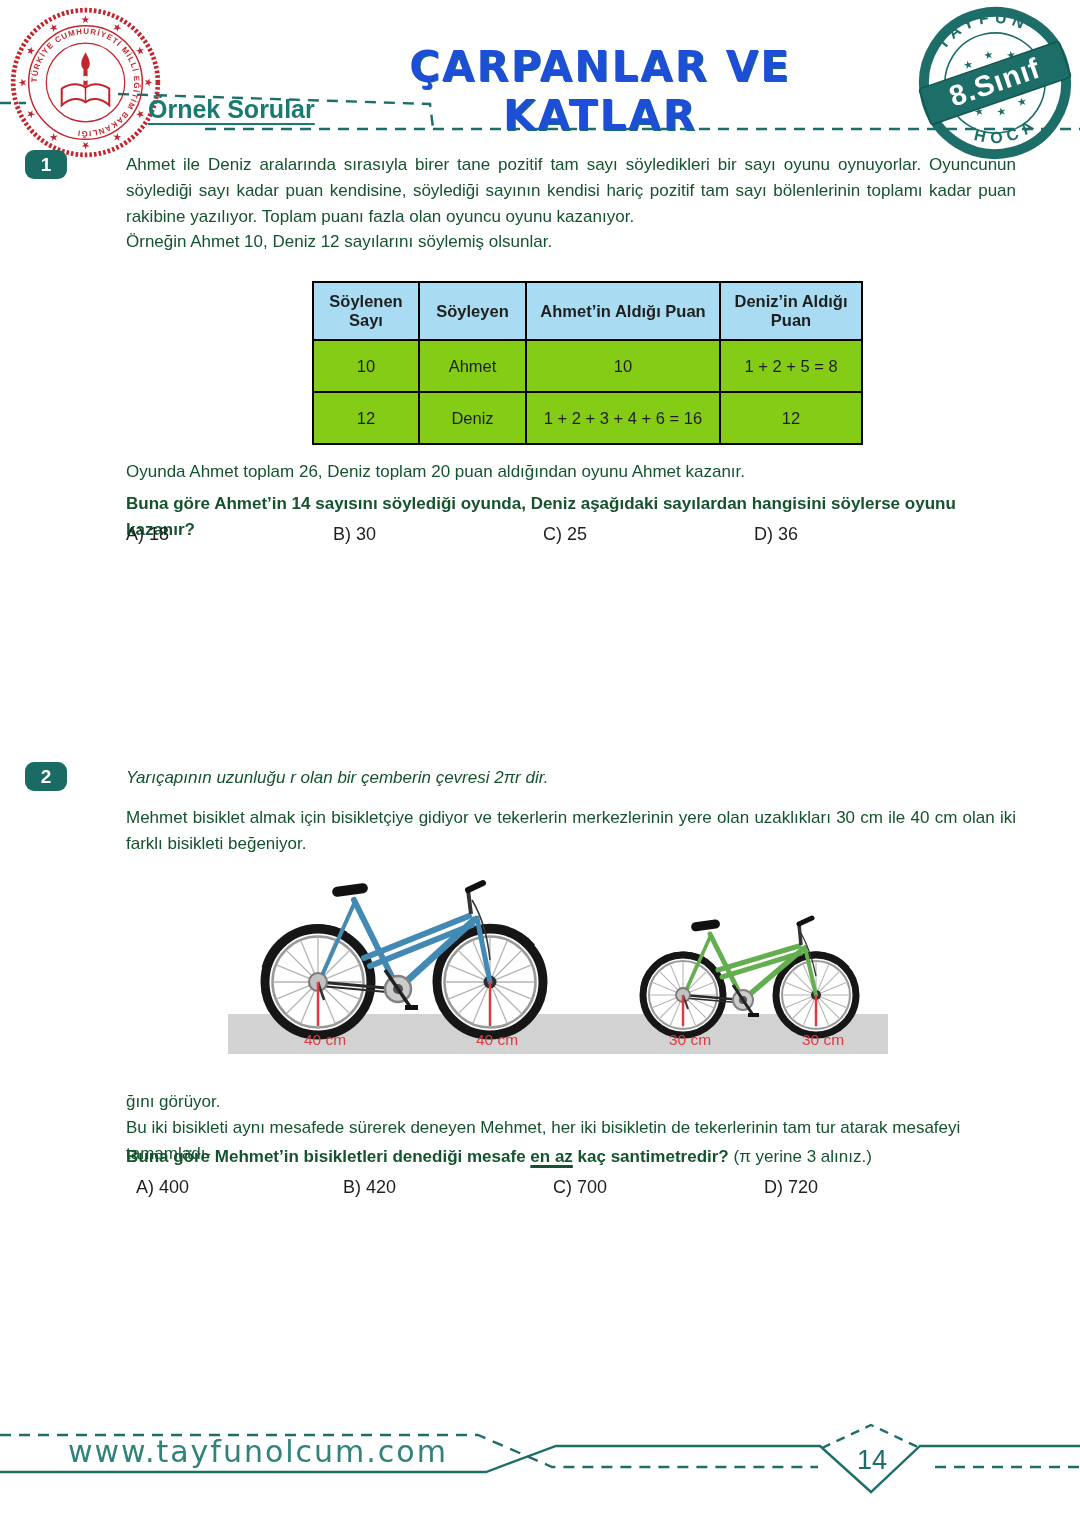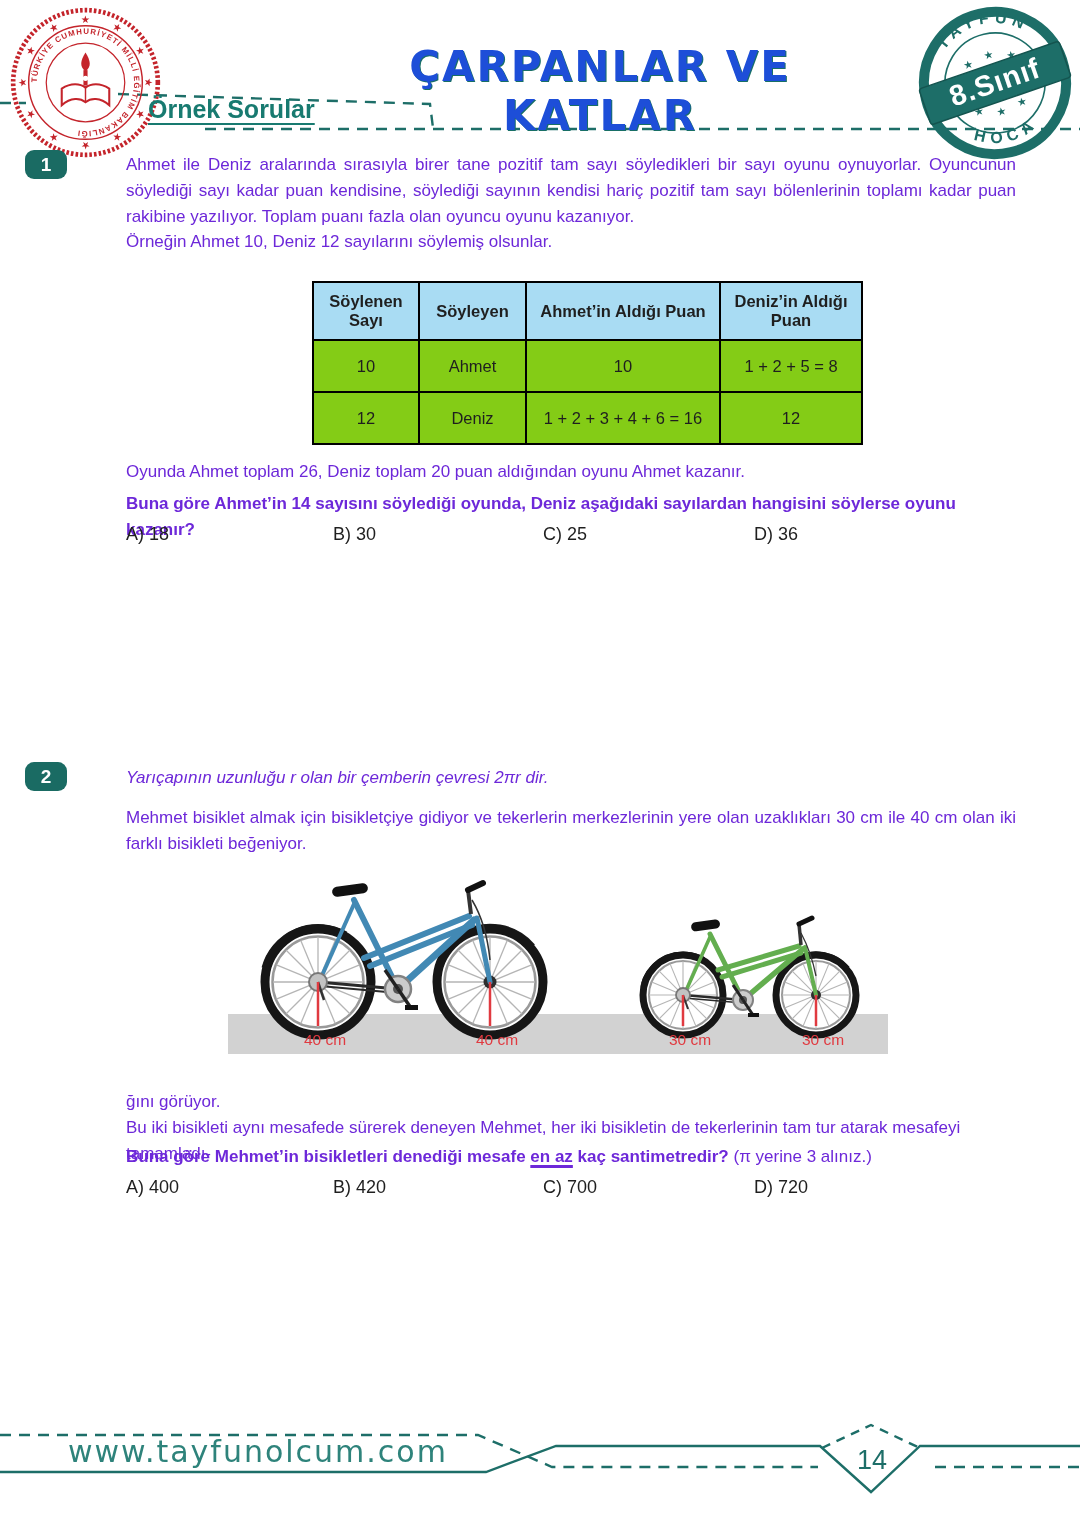--- a/index.html
+++ b/index.html
@@ -9,21 +9,21 @@
   
   .title{left:330px;top:42px;width:540px;text-align:center;
          font-family:"DejaVu Sans",sans-serif;font-weight:bold;font-size:42px;
          letter-spacing:2px;color:#1d4ed8;text-shadow:1px 1px 0 #186F66;}
   .subtitle{left:148px;top:95px;font-size:25px;font-weight:bold;color:#187A70;
             text-decoration:underline;text-decoration-thickness:2px;text-underline-offset:5px;}
   
   .badge{width:42px;height:29px;border-radius:9px;background:#1A6B63;color:#fff;
          display:flex;align-items:center;justify-content:center;font-size:19px;font-weight:bold;}
   
-  .txt{font-size:17px;line-height:26px;color:#6d28d9;}
+  .txt{font-size:17px;line-height:26px;color:#14532d;}
   .bold{font-weight:bold;}
   .italic{font-style:italic;}
   .ul{text-decoration:underline;text-decoration-thickness:2.5px;text-underline-offset:3px;}
   .note{font-weight:normal;}
   
   .opts{height:24px;}
   .opt{position:absolute;top:0;font-size:18px;white-space:nowrap;}
   .opt .v{margin-left:5px;}
   
   table.score{border-collapse:collapse;font-family:"Liberation Sans",sans-serif;}
@@ -269,21 +269,21 @@
 
   <div class="abs txt" style="left:126px;top:1089px;width:894px">
     <div>ğını görüyor.</div>
     <div>Bu iki bisikleti aynı mesafede sürerek deneyen Mehmet, her iki bisikletin de tekerlerinin tam tur atarak mesafeyi tamamladı-</div>
   </div>
 
   <div class="abs txt bold" style="left:126px;top:1144px;width:910px">
     <span>Buna göre Mehmet’in bisikletleri denediği mesafe </span><span class="ul">en az</span><span> kaç santimetredir?</span><span class="note"> (π yerine 3 alınız.)</span>
   </div>
 
-  <div class="abs opts" style="left:126px;top:1177px;width:900px">
+  <div class="abs opts" style="left:136px;top:1177px;width:900px">
     <span class="opt" style="left:0px"><span>A)</span><span class="v">400</span></span>
     <span class="opt" style="left:207px"><span>B)</span><span class="v">420</span></span>
     <span class="opt" style="left:417px"><span>C)</span><span class="v">700</span></span>
     <span class="opt" style="left:628px"><span>D)</span><span class="v">720</span></span>
   </div>
 
   <svg class="abs" style="left:0;top:1400px" width="1080" height="115" viewBox="0 0 1080 115">
     <g stroke="#1D6E68" stroke-width="2.4" fill="none">
       <path d="M0,35 H478 L552,67 H818" stroke-dasharray="11 8"></path>
       <path d="M822,48 L871,25 L920,48" stroke-dasharray="9 7"></path>

